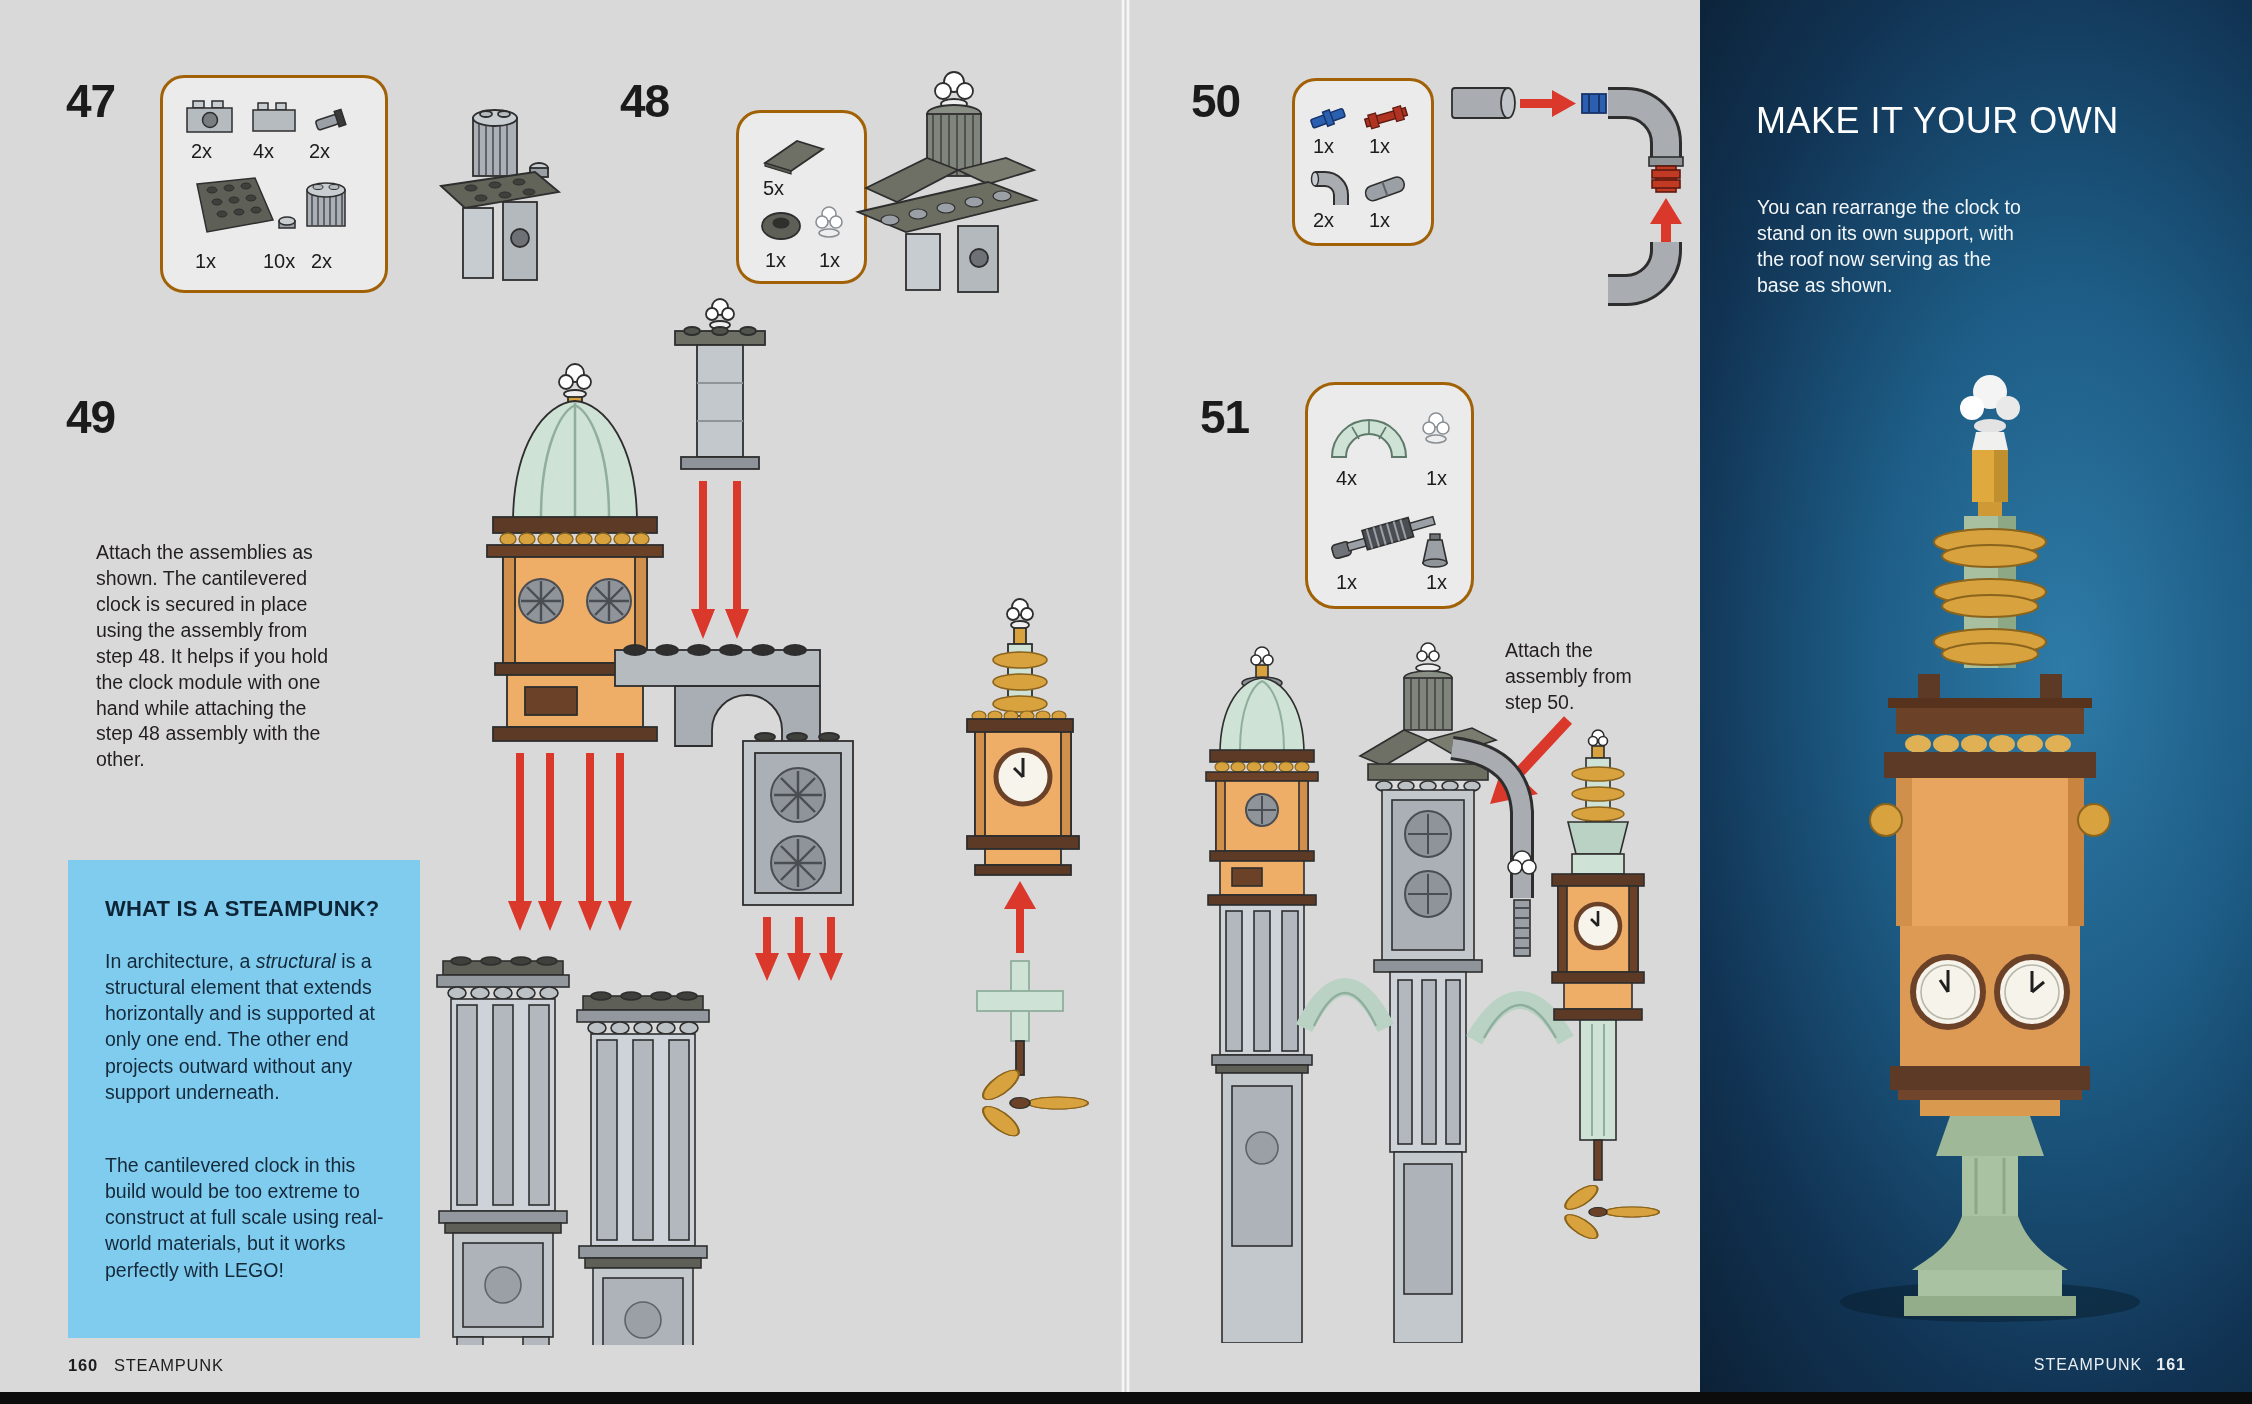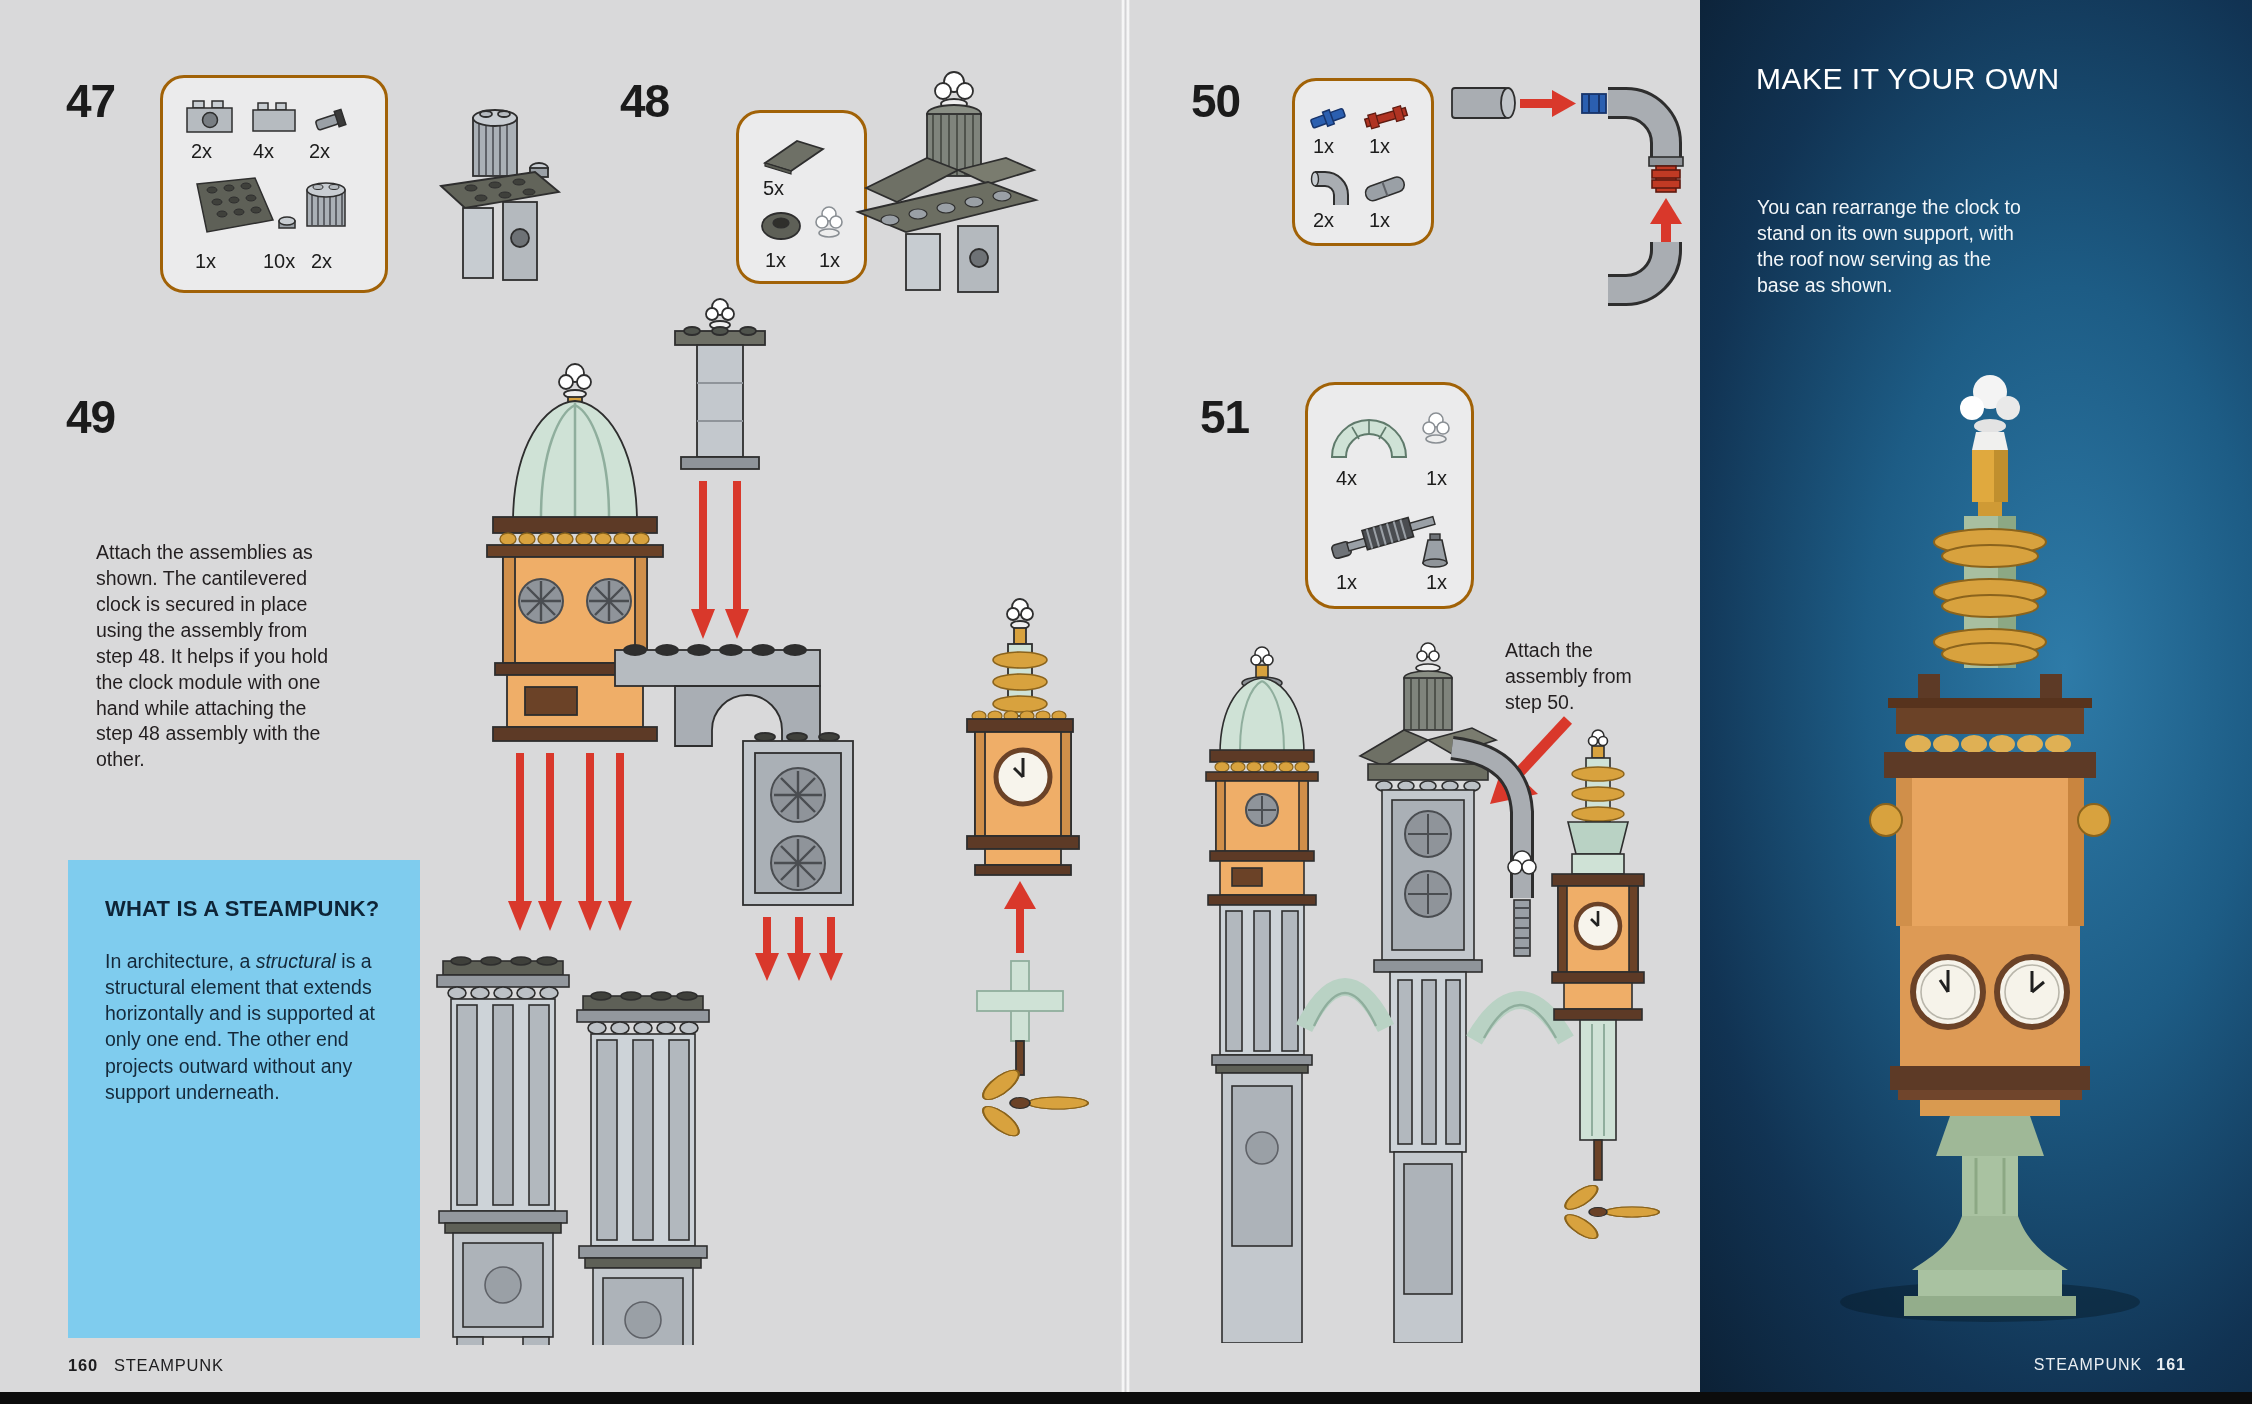--- a/index.html
+++ b/index.html
@@ -15,21 +15,21 @@
   .parts-box .qty{position:absolute;}
   .picon{position:absolute;}
   
   .info-box{background:#7fccee;}
   .info-title{font-size:22px;font-weight:700;color:#0e2437;letter-spacing:.2px;}
   .info-text{font-size:19.5px;line-height:1.34;color:#15293a;}
   .info-text .it{font-style:italic;}
   
   .sidebar{background:
      radial-gradient(95% 72% at 66% 48%, #2e7ba8 0%, #1d5c85 38%, #113353 74%, #0c2136 100%);}
-  .sb-title{font-size:30px;font-weight:400;color:#ffffff;letter-spacing:.5px;}
+  .sb-title{font-size:36px;font-weight:400;color:#ffffff;letter-spacing:.5px;margin-top:38px;}
   .sb-text{font-size:19.5px;line-height:1.34;color:#f2f6f9;}
   .sb-footer{font-size:16px;color:#e9eef2;letter-spacing:1px;}
   .sb-footer b{margin-left:14px;}
   
   .footer-left{font-size:16.5px;color:#1d1d1f;letter-spacing:.8px;}
   .footer-left b{margin-right:16px;}
   .gutter{left:1121px;top:0;width:9px;height:1404px;
      background:linear-gradient(90deg,rgba(255,255,255,0) 0%,#ffffff 22%,#d2d2d4 50%,#ffffff 78%,rgba(255,255,255,0) 100%);}
   .bottom-bar{left:0;top:1392px;width:2252px;height:12px;background:#0c0c0c;}
   svg{display:block;}
@@ -178,20 +178,21 @@
     <circle cx="141" cy="196" r="9" fill="#6e7276"></circle>
   </g>
 </svg>
 
 <div class="abs step-num" style="left:66px;top:390px;">49</div>
 <div class="abs body-text" style="left:96px;top:540px;width:244px;">Attach the assemblies as shown. The cantilevered clock is secured in place using the assembly from step 48. It helps if you hold the clock module with one hand while attaching the step 48 assembly with the other.</div>
 
 <div class="abs info-box" style="left:68px;top:860px;width:352px;height:478px;">
   <div class="abs info-title" style="left:37px;top:36px;">WHAT IS A STEAMPUNK?</div>
   <div class="abs info-text" style="left:37px;top:88px;width:288px;"><span>In architecture, a </span><span class="it">structural</span><span> is a structural element that extends horizontally and is supported at only one end. The other end projects outward without any support underneath.</span></div>
+  <div class="abs info-text" style="left:37px;top:292px;width:288px;">The cantilevered clock in this build would be too extreme to construct at full scale using real-world materials, but it works perfectly with LEGO!</div>
 </div>
 
 <svg class="abs" style="left:345px;top:255px;" width="765" height="1090" viewBox="0 0 765 1090">
   <defs>
     <g id="pillarT" stroke="#2e2e2e" stroke-width="1.6">
       <rect x="0" y="6" width="120" height="14" fill="#5e6057"></rect>
       <ellipse cx="18" cy="6" rx="10" ry="4" fill="#3f403b"></ellipse>
         <ellipse cx="48" cy="6" rx="10" ry="4" fill="#3f403b"></ellipse>
         <ellipse cx="78" cy="6" rx="10" ry="4" fill="#3f403b"></ellipse>
         <ellipse cx="104" cy="6" rx="10" ry="4" fill="#3f403b"></ellipse>

